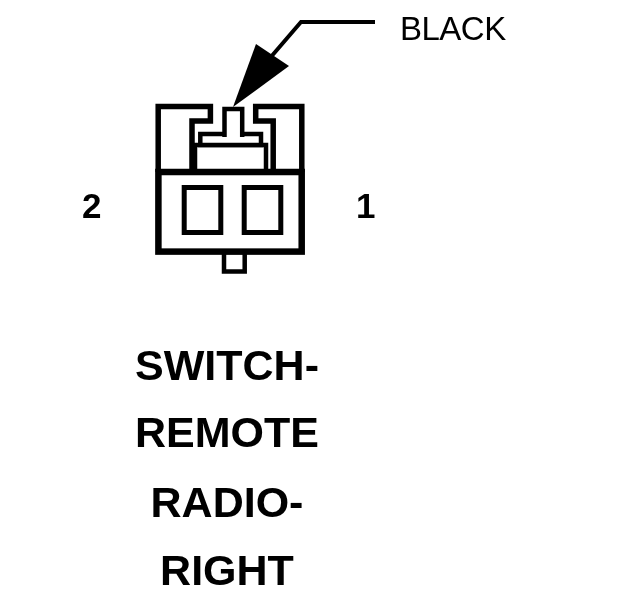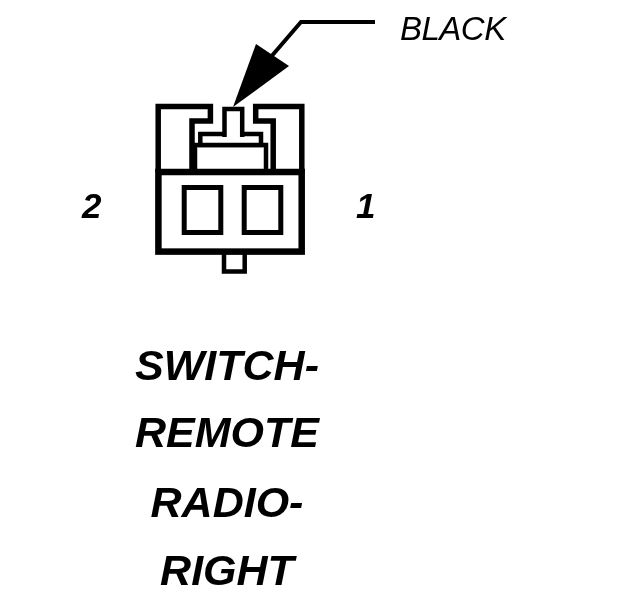--- a/index.html
+++ b/index.html
@@ -8,21 +8,20 @@
     width: 624px;
     height: 600px;
     background: #ffffff;
     overflow: hidden;
     font-family: "Liberation Sans", sans-serif;
   }
   .canvas-wrap {
     position: relative;
     width: 572px;
     height: 600px;
-    font-style: italic;
   }
   svg {
     display: block;
   }
   text {
     font-family: "Liberation Sans", sans-serif;
   }
 </style>
 </head>
 <body>

